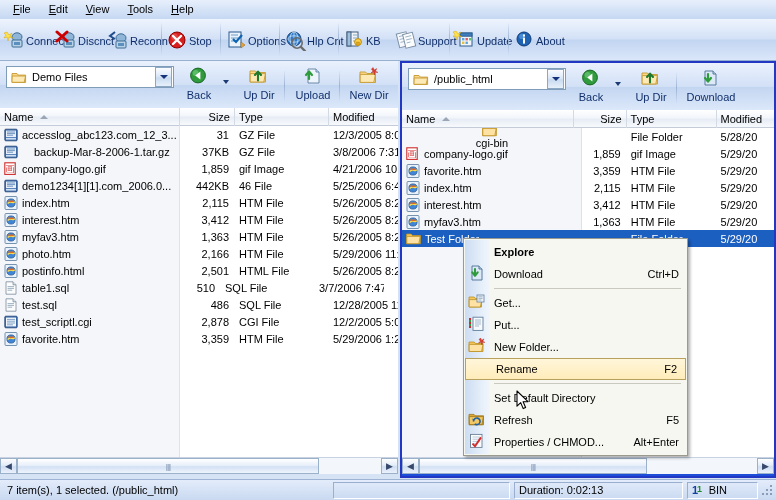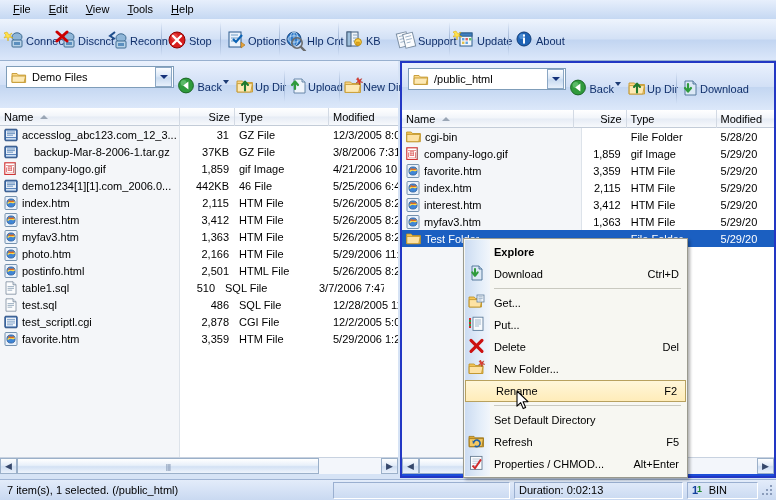--- a/index.html
+++ b/index.html
@@ -92,21 +92,21 @@
     display: flex; align-items: center; justify-content: center;
   }
   .combo-arrow:after {
     content: ""; width: 0; height: 0;
     border-left: 4px solid transparent; border-right: 4px solid transparent;
     border-top: 4px solid #15327a;
   }
 
   .hdr-btn {
     width: 54px; height: 40px;
-    display: flex; flex-direction: row; align-items: center;
+    display: flex; flex-direction: column; align-items: center;
     margin-left: 2px; cursor: default;
   }
   .hdr-ico { height: 20px; width: 22px; position: relative; margin-top: 1px;}
   .hdr-lbl { font-size: 11px; color: #11306b; margin-top: 2px; white-space: nowrap; }
   .hdr-sep {
     width: 1px; height: 32px; margin: 4px 1px 0 1px;
     background: linear-gradient(to bottom, rgba(255,255,255,0) 0%, #9fb4d4 50%, rgba(255,255,255,0) 100%);
   }
   .back-drop {
     width: 0; height: 0; align-self: flex-start;
@@ -764,21 +764,21 @@
           <span>Type</span>
         </div>
         <div class="ch" style="width:60px;border-right:none;">
           <span>Modified</span>
         </div>
       </div>
 
       <div class="listwrap" id="remote-list">
         <div class="namecol-bg" style="width:180px;"></div>
       <div class="row">
-            <div class="c-name" style="width: 180px;">
+            <div class="c-name" style="width: 180px; flex-direction: column;">
               <span style="display: flex; align-items: center; flex: 0 0 auto;">
                 <svg width="15" height="13" viewBox="0 0 15 13">
                   <path d="M0.6 2 h4.6 l1.3 1.5 h7.9 v8.2 h-13.8 z" fill="#f6c75a" stroke="#bb8f22" stroke-width=".8"></path>
                   <path d="M0.8 4.4 h13.4 l-1.4 7.3 h-12 z" fill="#fde2a4" stroke="#bb8f22" stroke-width=".8"></path>
                 </svg>
               </span>
               <span class="fname">cgi-bin</span>
             </div>
             <div class="c-size" style="width: 55px;"></div>
             <div class="c-type" style="width: 94px;">File Folder</div>
@@ -924,27 +924,20 @@
             </g>
             <g fill="#2f9b3c">
               <rect x="1" y="4" width="2" height="2"></rect>
               <rect x="1" y="8" width="2" height="2"></rect>
             </g>
           </svg></span>
         <span class="ctx-label">Put...</span>
       </div>
       <div class="ctx-item">
         <span class="ctx-ico"><svg width="17" height="16" viewBox="0 0 17 16">
-            <path d="M3 2.4 L14 13.4 M14 2.4 L3 13.4" stroke="#cc1111" stroke-width="3.1" stroke-linecap="round"></path>
-          </svg></span>
-        <span class="ctx-label">Delete</span>
-        <span class="ctx-accel">Del</span>
-      </div>
-      <div class="ctx-item">
-        <span class="ctx-ico"><svg width="17" height="16" viewBox="0 0 17 16">
             <path d="M1 4 h5.2 l1.3 1.5 h7.5 v8 h-14 z" fill="#f6c75a" stroke="#bb8f22" stroke-width=".8"></path>
             <path d="M1.2 6.4 h13.8 l-1.4 7.1 h-12.4 z" fill="#fde2a4" stroke="#bb8f22" stroke-width=".8"></path>
             <path d="M12.6 0 L13.6 2.2 L16 0.9 L14.7 3.3 L17 4.4 L14.5 4.2 L14 6.8 L13 4.3 L10.6 5 L12.5 3.1 L11 1.5 Z" fill="#e23b2e" stroke="#a3241a" stroke-width=".4"></path>
           </svg></span>
         <span class="ctx-label">New Folder...</span>
       </div>
       <div class="ctx-item highlight">
         <span class="ctx-label">Rename</span>
         <span class="ctx-accel">F2</span>
       </div>

